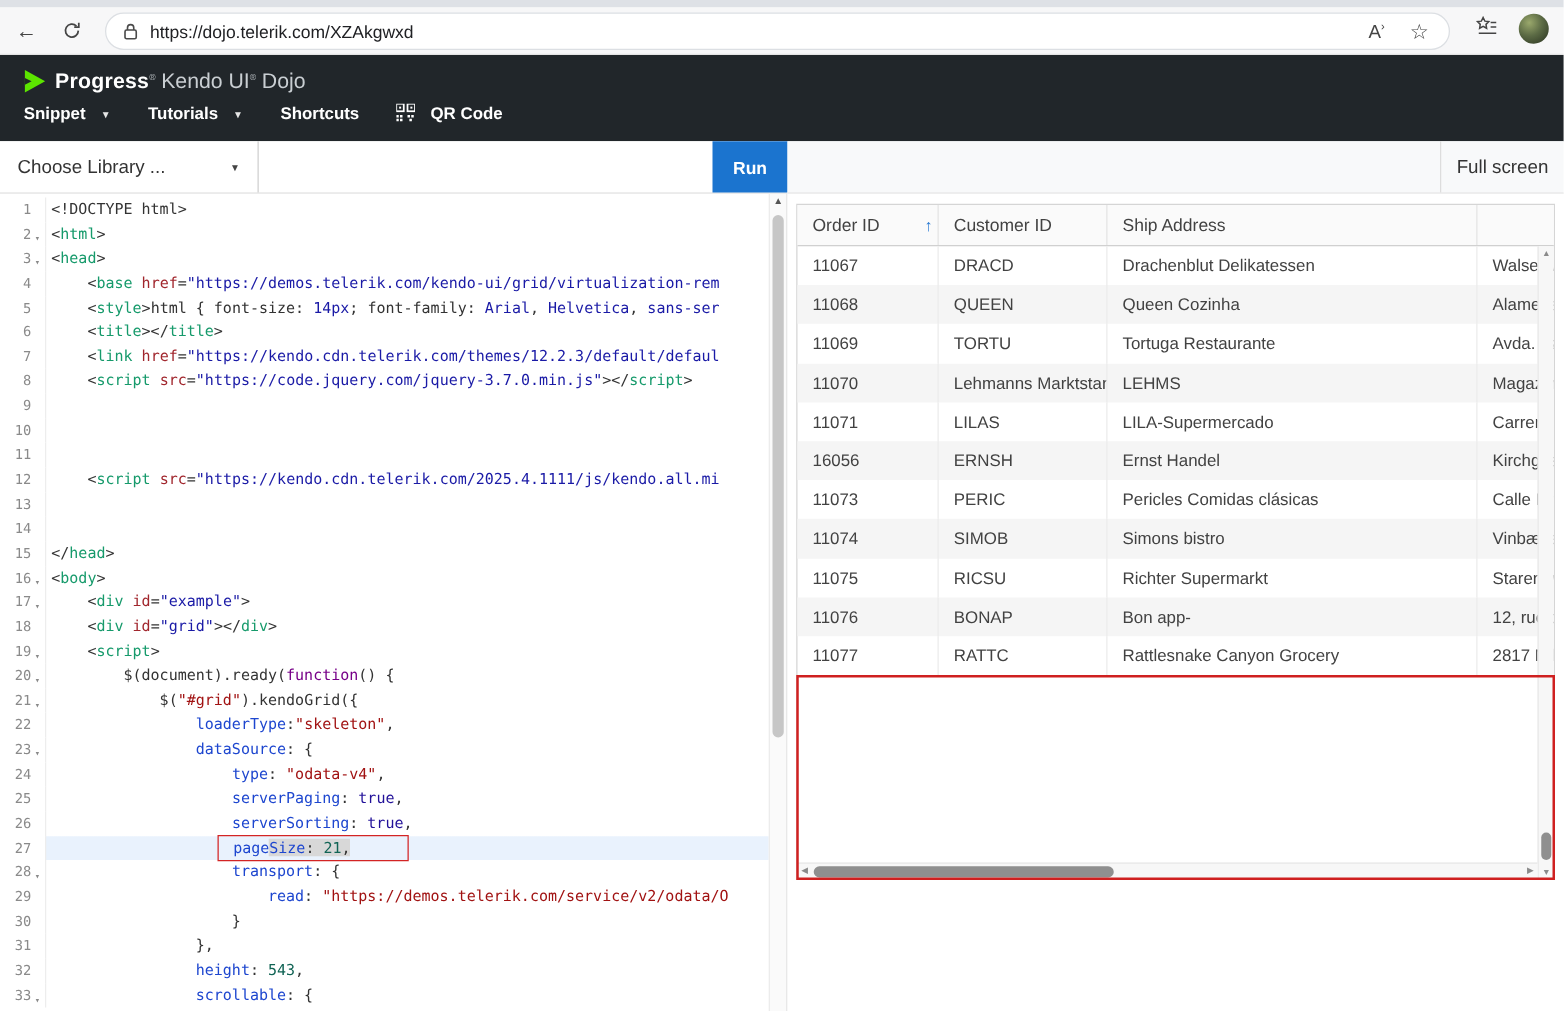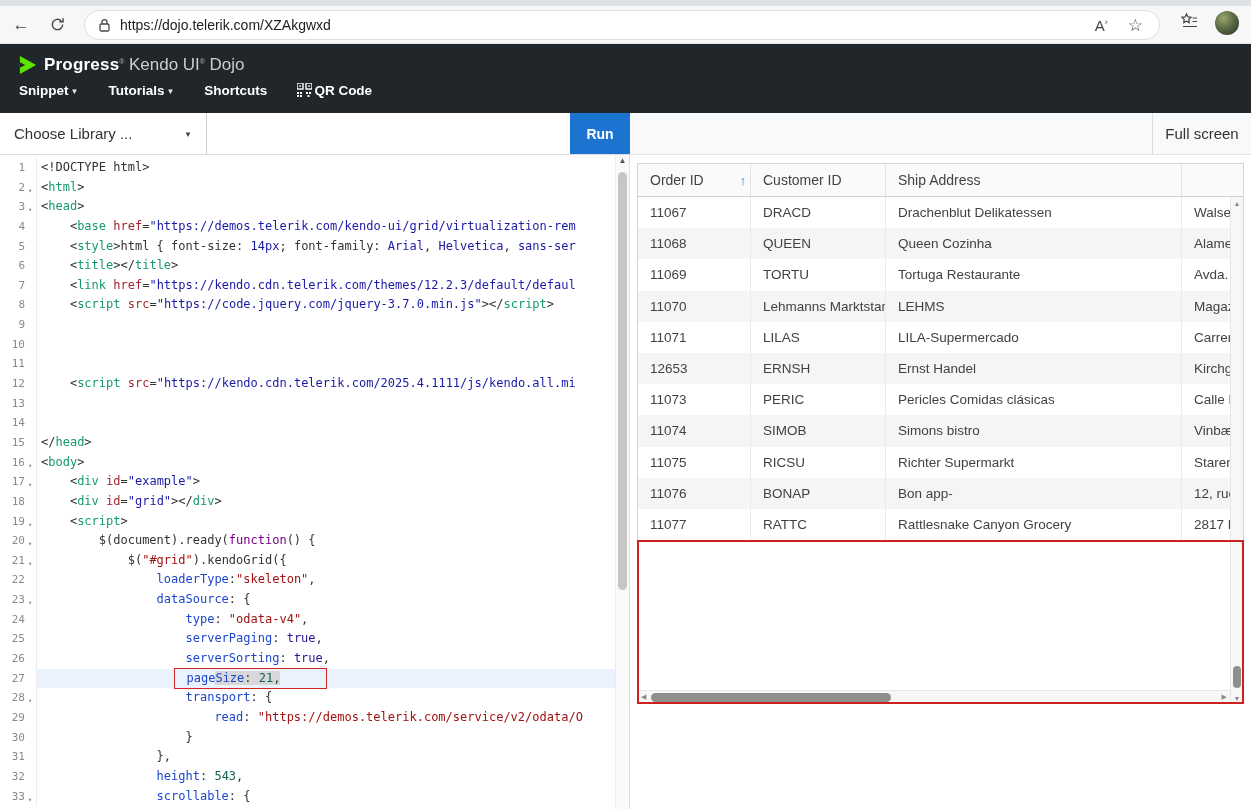--- a/index.html
+++ b/index.html
@@ -24,21 +24,21 @@
   .avatar { width:24px; height:24px; border-radius:50%;
             background:radial-gradient(circle at 35% 30%, #9aa86c 0%, #5c6b45 45%, #27301f 100%); }
 
   
   .site-header { height:69px; background:#21262a; color:#fff; padding-left:19px; }
   .brand { display:flex; align-items:center; gap:7px; padding-top:11px; height:30px; }
   .brand .progress { font-size:17px; font-weight:bold; color:#fff; letter-spacing:.2px; }
   .brand .kendo { font-size:17px; color:#c9ced2; }
   .brand sup { font-size:7px; color:#aeb4b8; }
   .site-nav { display:flex; align-items:center; gap:30px; margin-top:9px; font-size:13.5px; font-weight:bold; }
-  .site-nav .item { display:flex; align-items:center; gap:2px; cursor:pointer; }
+  .site-nav .item { display:flex; align-items:center; gap:12px; cursor:pointer; }
   .caret-down { font-size:8px; color:#e6e6e6; padding-top:2px; }
 
   
   .run-bar { height:42px; display:flex; }
   .run-left { width:630px; display:flex; background:#fff; border-bottom:1px solid #dcdcdc; }
   .lib-select { width:207px; border-right:1px solid #cfcfcf; display:flex; align-items:center;
                 padding:0 14px; font-size:15px; color:#333; cursor:pointer; }
   .lib-select .caret-down { color:#444; margin-left:auto; }
   .run-spacer { flex:1; }
   .run-btn { width:60px; background:#1b74cf; color:#fff; font-size:14px; font-weight:bold;
@@ -286,21 +286,21 @@
             <div class="g-cell">LEHMS</div>
             <div class="g-cell">Magazinwe</div>
           </div>
           <div class="g-row">
             <div class="g-cell">11071</div>
             <div class="g-cell">LILAS</div>
             <div class="g-cell">LILA-Supermercado</div>
             <div class="g-cell">Carrera 52</div>
           </div>
           <div class="g-row">
-            <div class="g-cell">12653</div>
+            <div class="g-cell">16056</div>
             <div class="g-cell">ERNSH</div>
             <div class="g-cell">Ernst Handel</div>
             <div class="g-cell">Kirchgasse</div>
           </div>
           <div class="g-row">
             <div class="g-cell">11073</div>
             <div class="g-cell">PERIC</div>
             <div class="g-cell">Pericles Comidas clásicas</div>
             <div class="g-cell">Calle Dr. Jo</div>
           </div>

